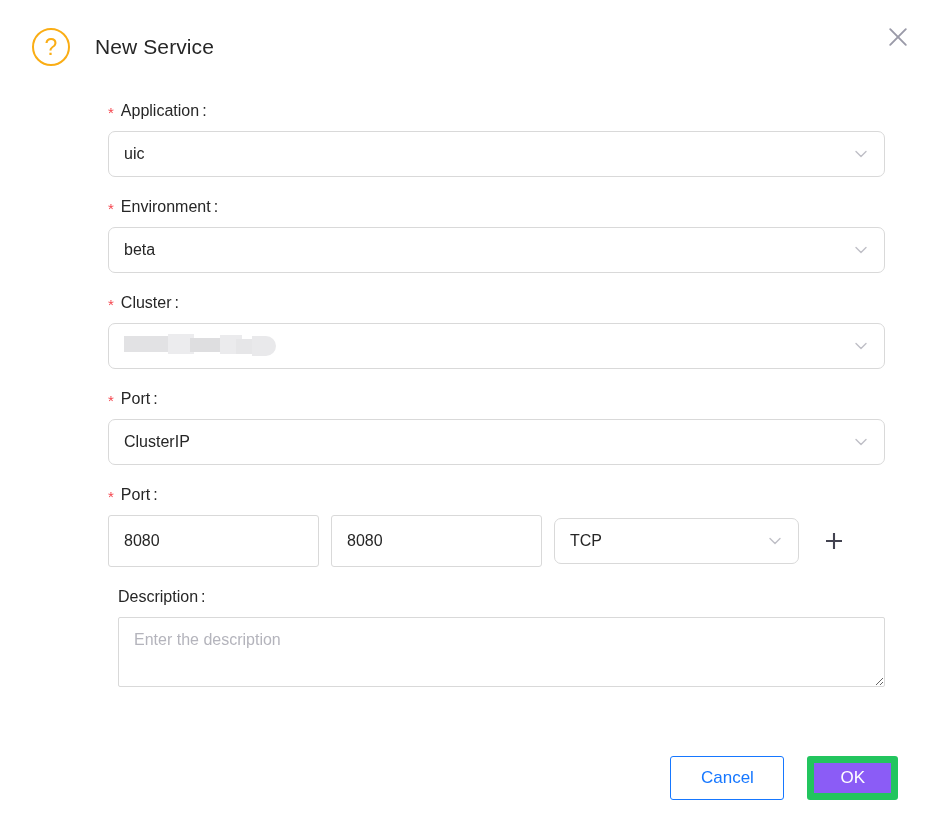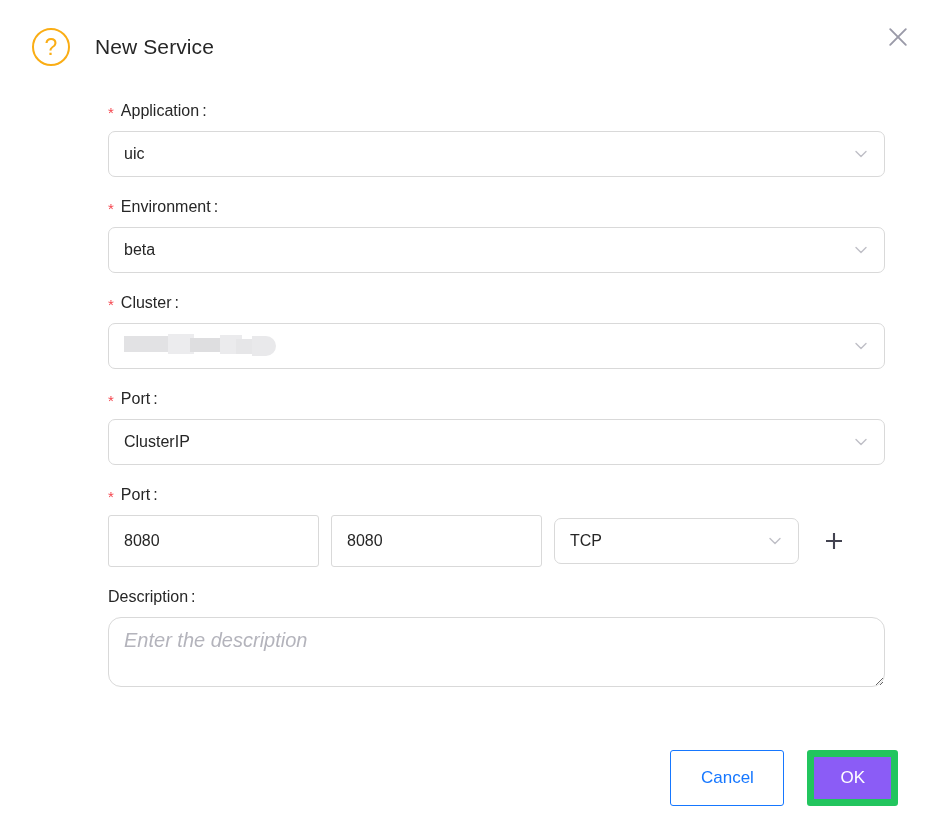--- a/index.html
+++ b/index.html
@@ -68,21 +68,21 @@
     cursor: pointer;
   }
   .close-btn svg { display: block; }
 
   
   .dialog-body {
     padding: 42px 48px 0 108px;
     box-sizing: border-box;
   }
   .form-item { margin-bottom: 19px; }
-  .form-item:last-child { margin-bottom: 0; }
+  .form-item:last-child { margin-bottom: 0; margin-left: 10px; }
 
   .form-label {
     font-size: 16px;
     color: #262626;
     line-height: 22px;
     margin-bottom: 9px;
     display: flex;
     align-items: baseline;
     font-weight: 400;
   }
@@ -190,32 +190,31 @@
     justify-content: center;
     cursor: pointer;
     flex: 0 0 auto;
   }
 
   
   .desc-area {
     width: 100%;
     height: 70px;
     border: 1px solid #d9d9d9;
-    border-radius: 13px;
+    border-radius: 2px;
     background: #ffffff;
     box-sizing: border-box;
     padding: 11px 15px;
-    font-size: 20px;
+    font-size: 16px;
     font-family: "Liberation Sans", sans-serif;
     color: #262626;
     resize: vertical;
     outline: none;
     line-height: 22px;
     display: block;
-    font-style: italic;
   }
   .desc-area::placeholder { color: #b4b4bc; }
 
   
   .dialog-footer {
     position: absolute;
     left: 0;
     right: 0;
     bottom: 0;
     height: 96px;
@@ -224,21 +223,21 @@
     justify-content: flex-end;
     padding-right: 35px;
     box-sizing: border-box;
   }
   .btn {
     font-family: "Liberation Sans", sans-serif;
     font-size: 17px;
     border-radius: 3px;
     cursor: pointer;
     box-sizing: border-box;
-    height: 56px;
+    height: 44px;
     display: inline-flex;
     align-items: center;
     justify-content: center;
   }
   .btn-cancel {
     min-width: 114px;
     padding: 0 22px;
     border: 1px solid #1677ff;
     background: #ffffff;
     color: #1677ff;

